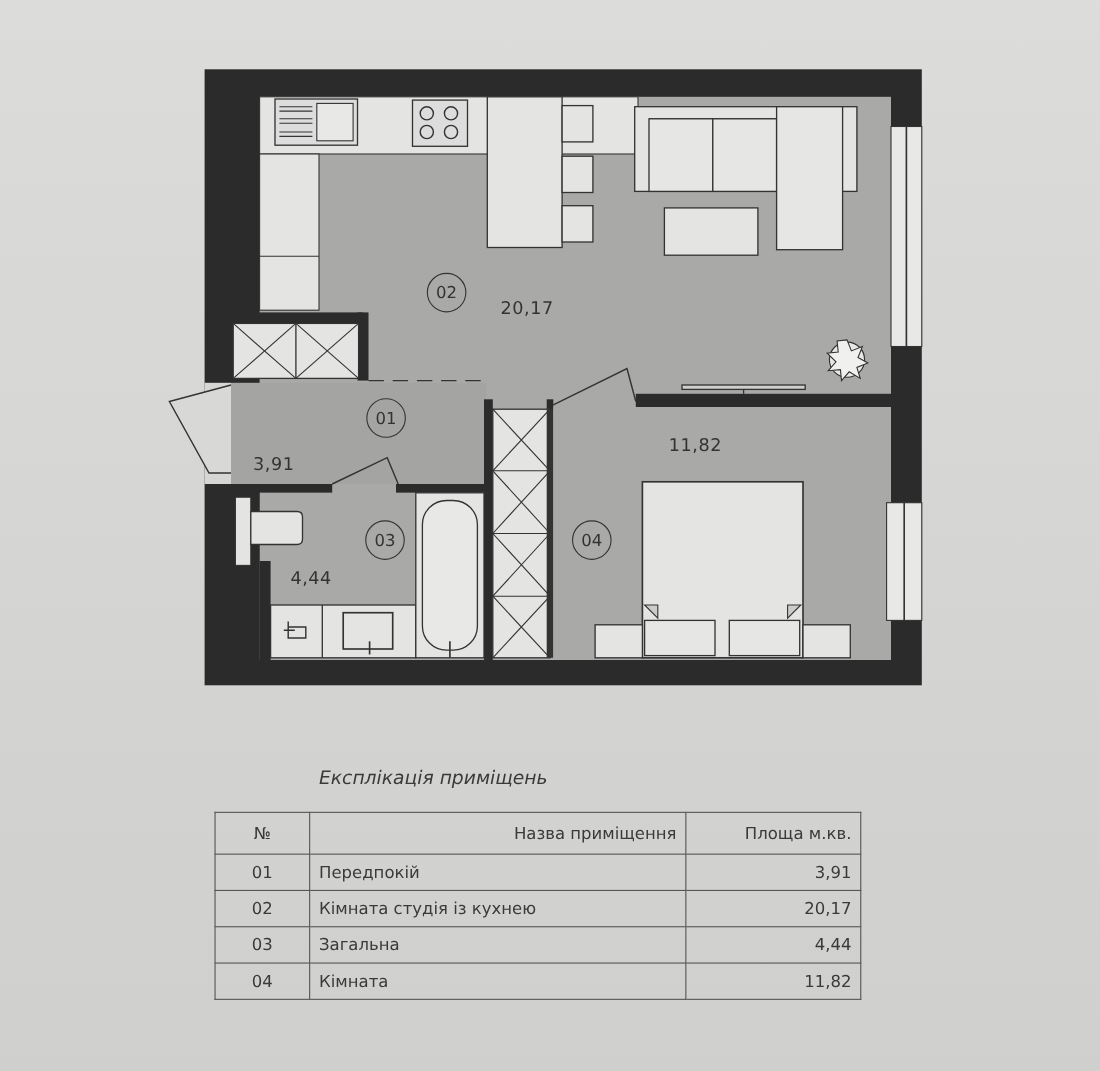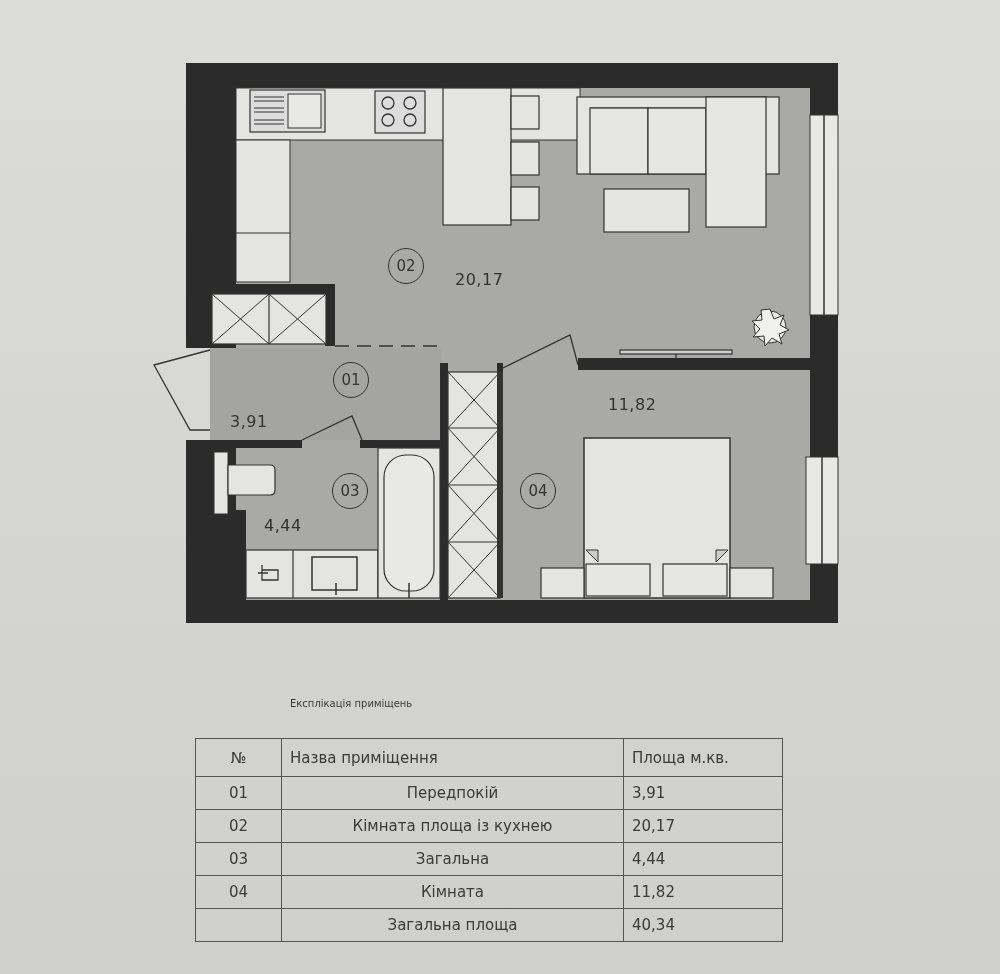--- a/index.html
+++ b/index.html
@@ -16,35 +16,35 @@
   svg.plan { position: absolute; left: 0; top: 0; }
   .room-label {
     position: absolute; font-size: 16px; color: #333; letter-spacing: 0.5px;
   }
   .room-num {
     position: absolute; width: 36px; height: 36px; border: 1.5px solid #333;
     border-radius: 50%; display: flex; align-items: center; justify-content: center;
     font-size: 15px; color: #333; box-sizing: border-box;
   }
   .table-title {
-    position: absolute; left: 290px; top: 698px; font-size: 10px; color: #3a3a3a;
+    position: absolute; left: 290px; top: 698px; font-size: 17px; color: #3a3a3a; font-style: italic;
   }
   table.expl {
     position: absolute; left: 195px; top: 738px; width: 588px;
     border-collapse: collapse; font-size: 15px; color: #3a3a3a;
   }
   table.expl td, table.expl th {
     border: 1.5px solid #555; height: 33px; padding: 0 8px;
     font-weight: normal; box-sizing: border-box;
   }
   table.expl th { height: 38px; }
   .c-num { width: 86px; text-align: center; }
-  .c-name { width: 342px; text-align: center; }
-  .c-area { text-align: left; }
-  th.c-name { text-align: left; }
+  .c-name { width: 342px; text-align: left; }
+  .c-area { text-align: right; }
+  th.c-name { text-align: right; }
 </style>
 </head>
 <body>
 
 <div class="paper"></div>
 
 <svg class="plan" width="1000" height="660" viewBox="0 0 1000 660">
 
   <rect x="186" y="63" width="652" height="560" fill="#2b2b2b"></rect>
 
@@ -194,32 +194,27 @@
     <th class="c-name">Назва приміщення</th>
     <th class="c-area">Площа м.кв.</th>
   </tr>
   <tr>
     <td class="c-num">01</td>
     <td class="c-name">Передпокій</td>
     <td class="c-area">3,91</td>
   </tr>
   <tr>
     <td class="c-num">02</td>
-    <td class="c-name">Кімната площа із кухнею</td>
+    <td class="c-name">Кімната студія із кухнею</td>
     <td class="c-area">20,17</td>
   </tr>
   <tr>
     <td class="c-num">03</td>
     <td class="c-name">Загальна</td>
     <td class="c-area">4,44</td>
   </tr>
   <tr>
     <td class="c-num">04</td>
     <td class="c-name">Кімната</td>
     <td class="c-area">11,82</td>
   </tr>
-  <tr>
-    <td class="c-num"></td>
-    <td class="c-name">Загальна площа</td>
-    <td class="c-area">40,34</td>
-  </tr>
 </tbody>
   </table>
 
 </body></html>

